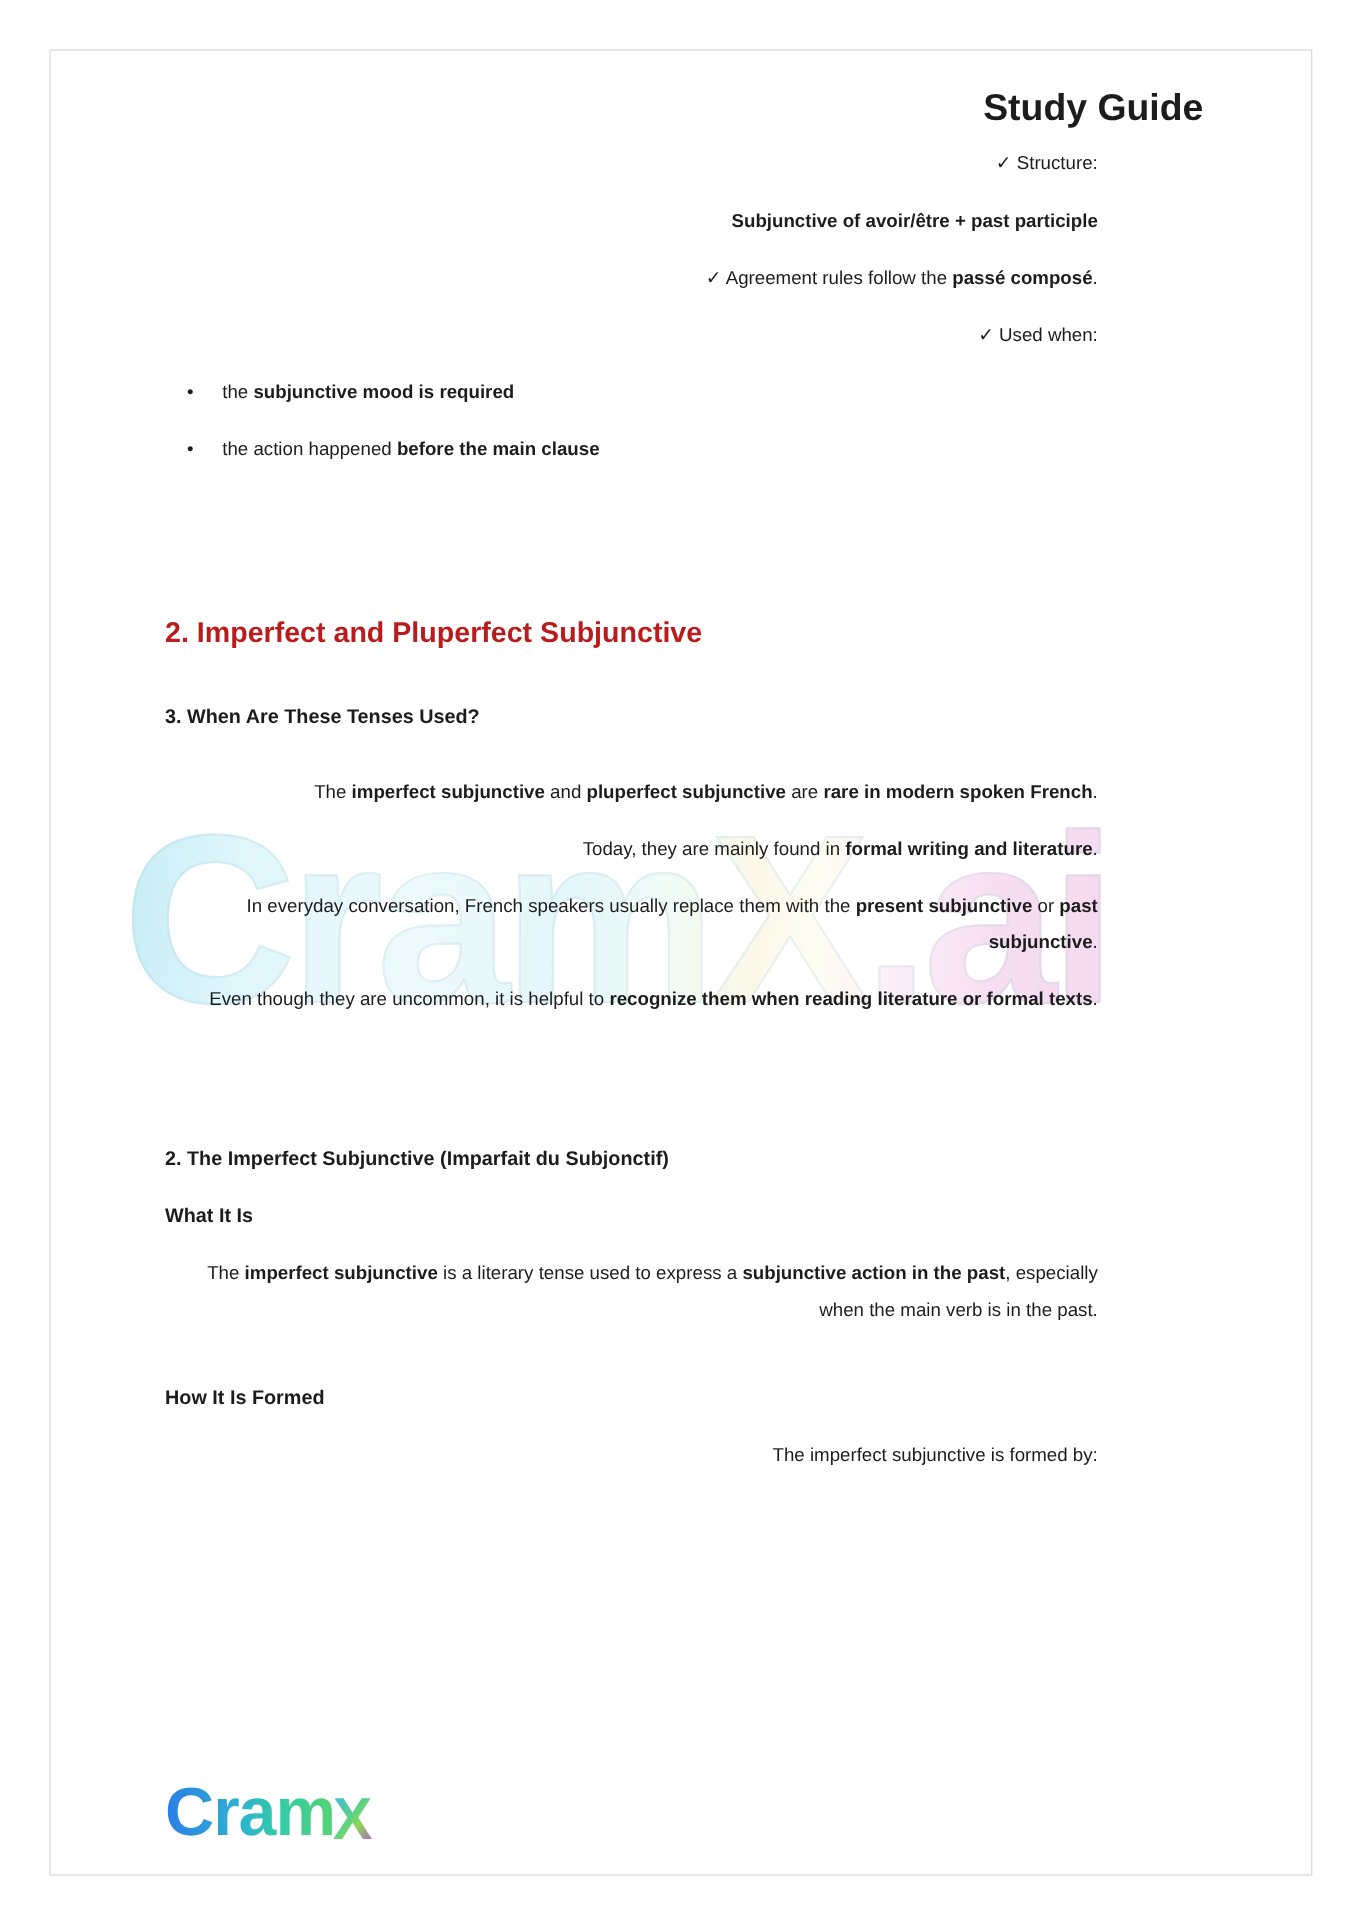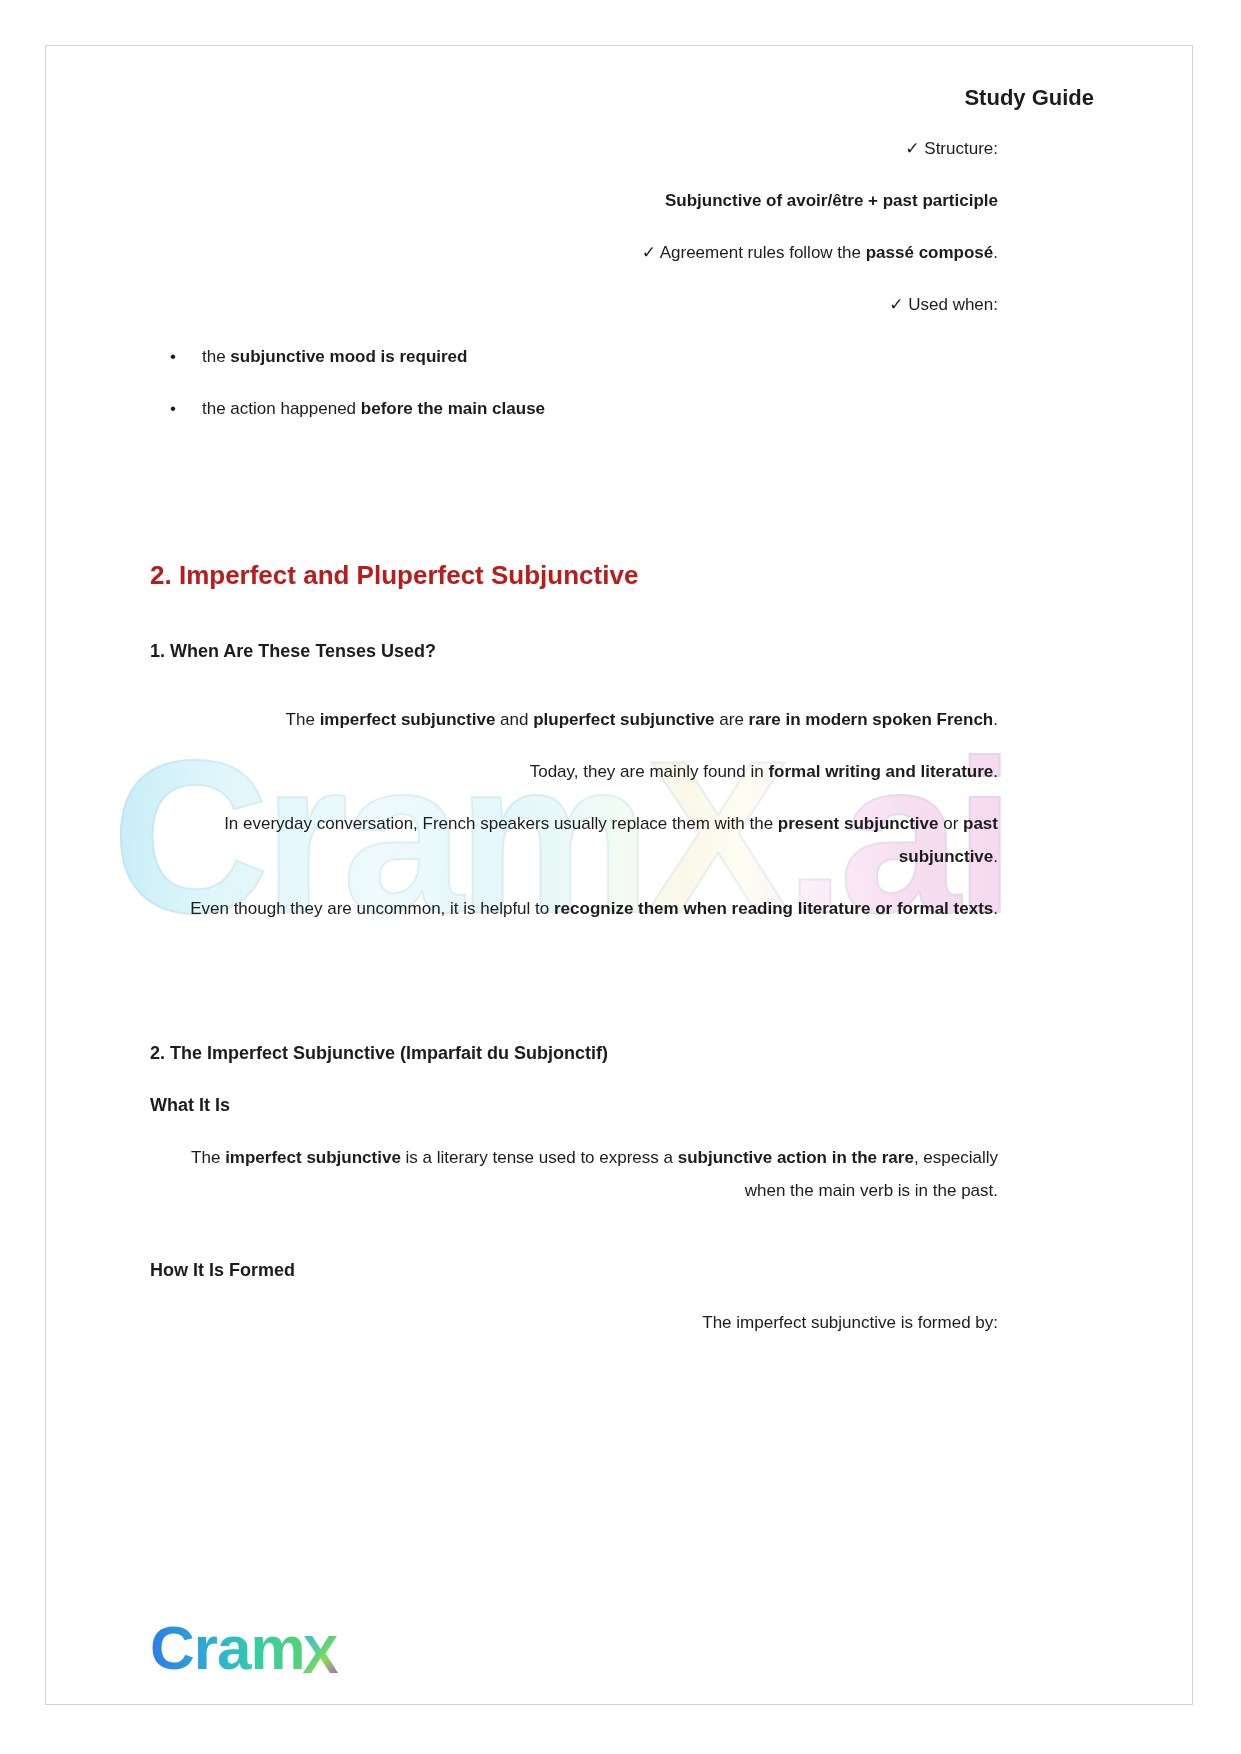--- a/index.html
+++ b/index.html
@@ -36,21 +36,21 @@
     background-clip: text;
     color: transparent;
     -webkit-text-stroke: 2px rgba(160, 200, 215, 0.20);
   }
   .content {
     position: relative;
     z-index: 1;
     padding: 30px 98px 0 104px;
   }
   .title {
-    font-size: 22px;
+    font-size: 34px;
     font-weight: bold;
     line-height: 44px;
     text-align: right;
     margin: 0 0 12px 0;
   }
   .line {
     font-size: 17px;
     line-height: 33px;
     margin: 0 0 19px 0;
     max-width: 848px;
@@ -136,35 +136,35 @@
         <span><span>the </span><span class="b">subjunctive mood is required</span></span>
       </div>
       <div class="bullet-row">
         <span class="bullet-dot">•</span>
         <span><span>the action happened </span><span class="b">before the main clause</span></span>
       </div>
     </div>
 
     <h2 class="h2">2. Imperfect and Pluperfect Subjunctive</h2>
 
-    <p class="sub after-h2">1. When Are These Tenses Used?</p>
+    <p class="sub after-h2">3. When Are These Tenses Used?</p>
 
     <p class="line"><span>The </span><span class="b">imperfect subjunctive</span><span> and </span><span class="b">pluperfect subjunctive</span><span> are </span><span class="b">rare in modern spoken French</span><span>.</span></p>
 
     <p class="line"><span>Today, they are mainly found in </span><span class="b">formal writing and literature</span><span>.</span></p>
 
     <p class="line"><span>In everyday conversation, French speakers usually replace them with the </span><span class="b">present subjunctive</span><span> or </span><span class="b">past subjunctive</span><span>.</span></p>
 
     <p class="line"><span>Even though they are uncommon, it is helpful to </span><span class="b">recognize them when reading literature or formal texts</span><span>.</span></p>
 
     <p class="sub gap-before-lg">2. The Imperfect Subjunctive (Imparfait du Subjonctif)</p>
 
     <p class="sub">What It Is</p>
 
-    <p class="line"><span>The </span><span class="b">imperfect subjunctive</span><span> is a literary tense used to express a </span><span class="b">subjunctive action in the rare</span><span>, especially when the main verb is in the past.</span></p>
+    <p class="line"><span>The </span><span class="b">imperfect subjunctive</span><span> is a literary tense used to express a </span><span class="b">subjunctive action in the past</span><span>, especially when the main verb is in the past.</span></p>
 
     <p class="sub gap-before-xl">How It Is Formed</p>
 
     <p class="line"><span>The imperfect subjunctive is formed by:</span></p>
 
   </div>
 
   <div class="logo">
     <span class="logo-cram">Cram</span><span class="logo-x">X</span>
   </div>

